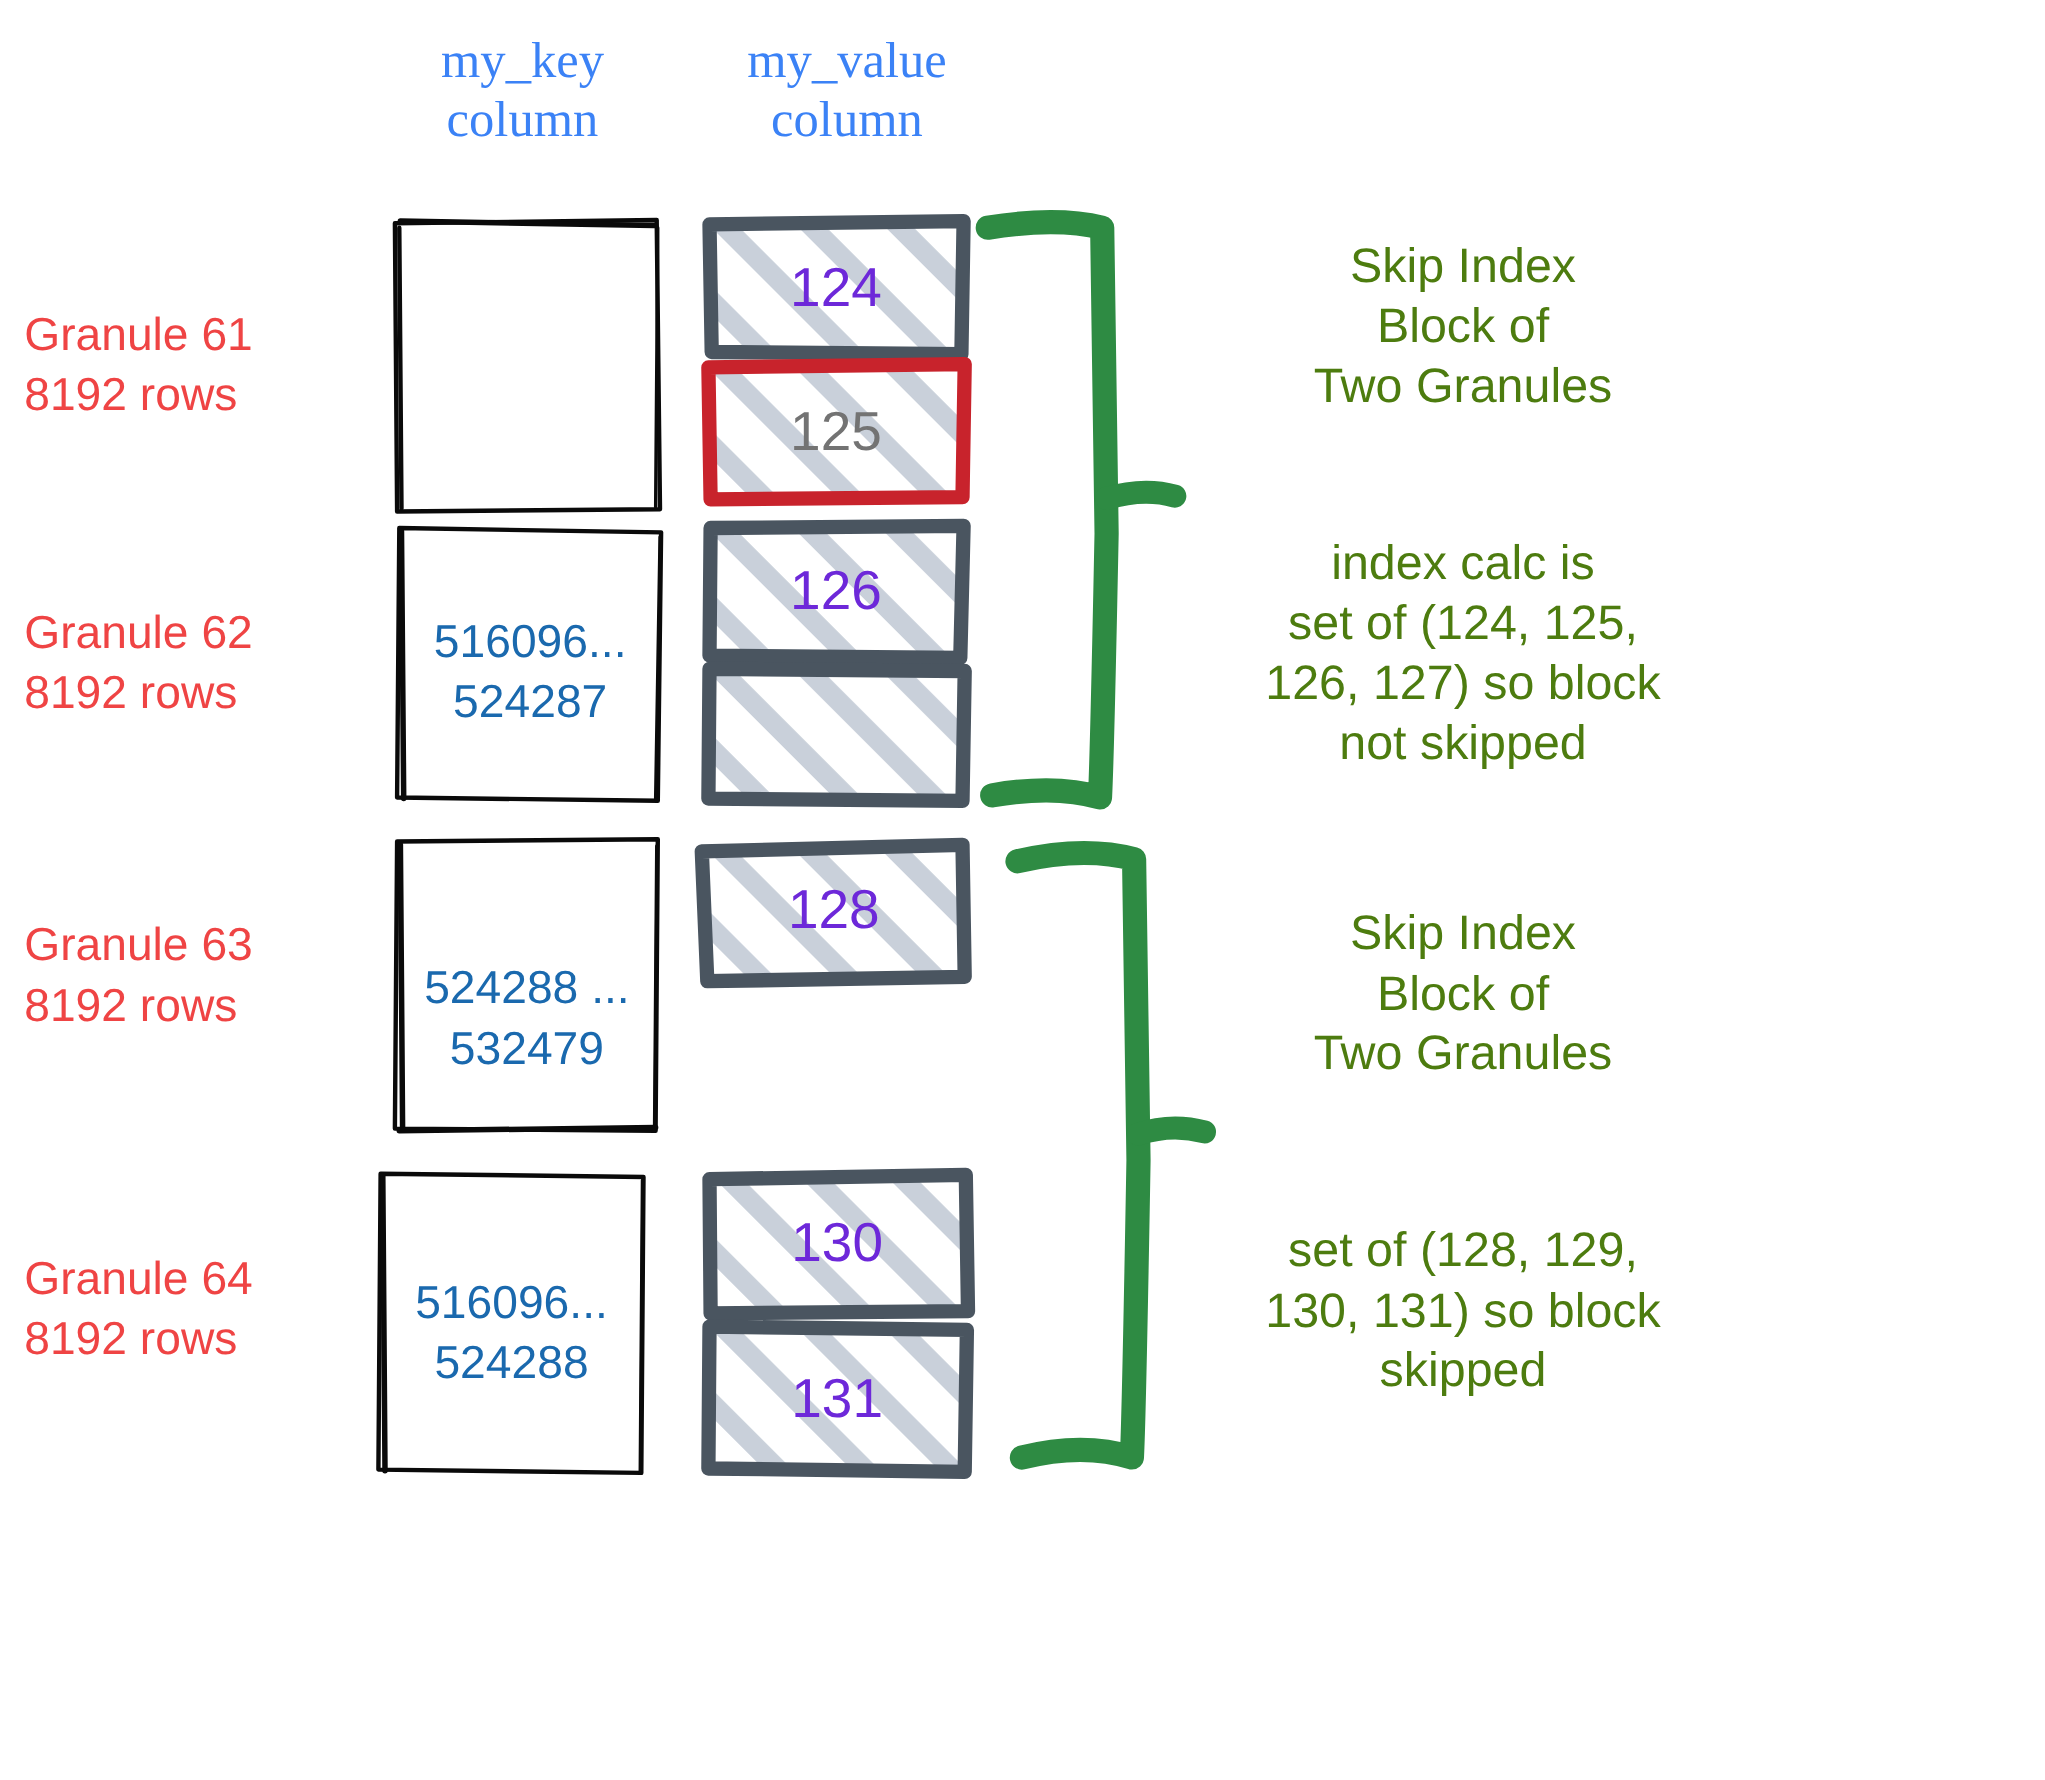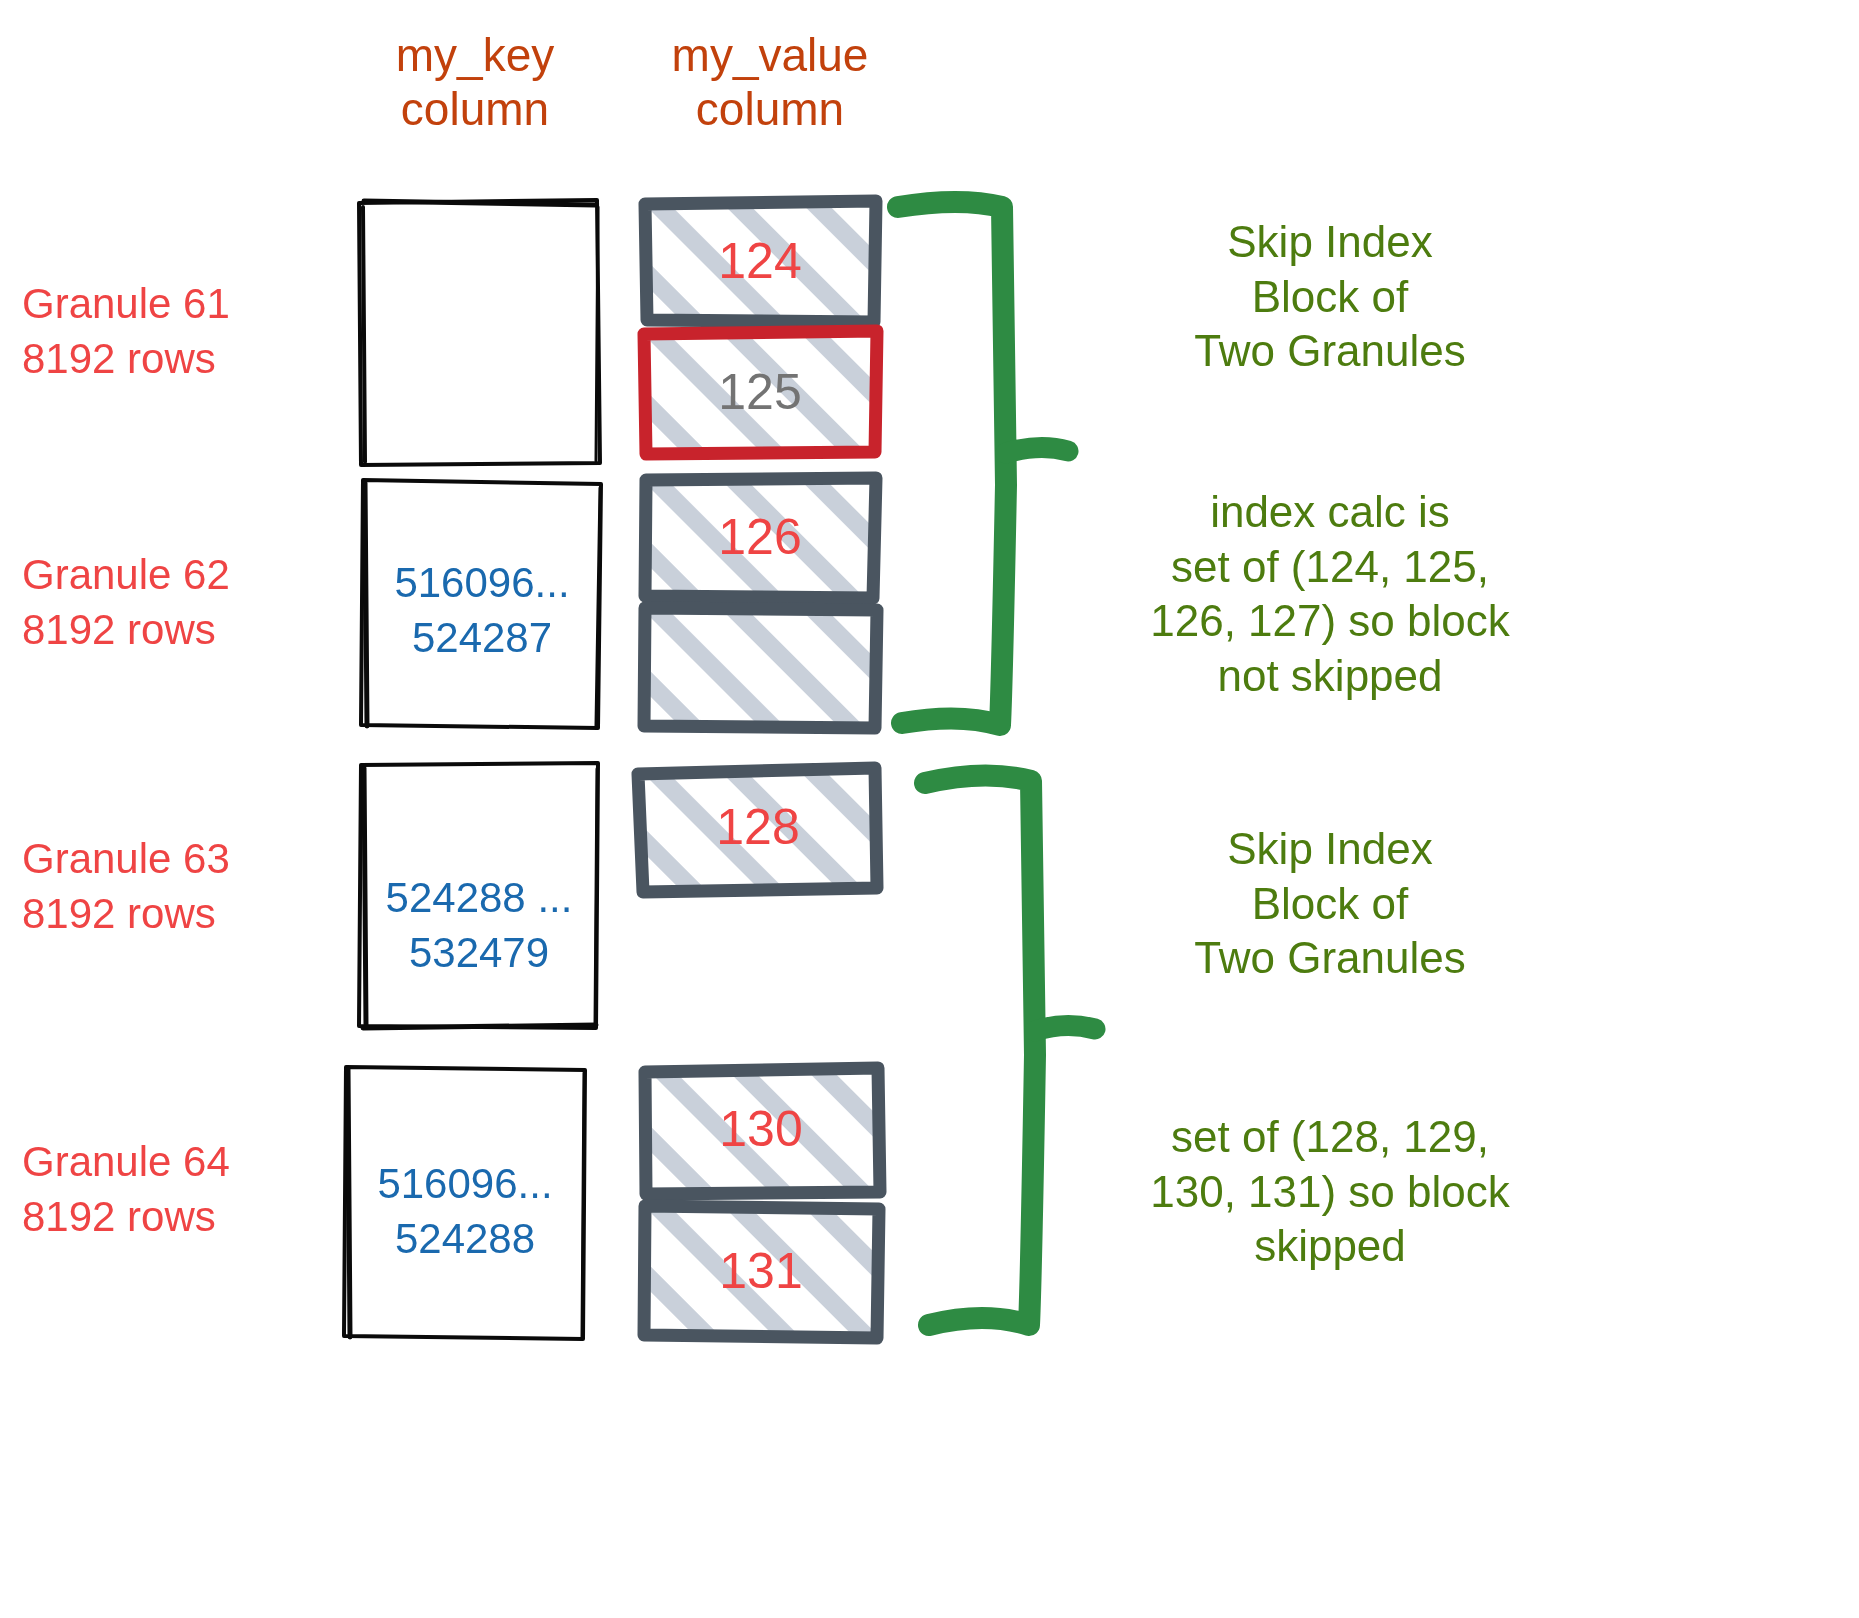--- a/index.html
+++ b/index.html
@@ -19,23 +19,24 @@
     position: absolute;
     inset: 0;
   }
 
   
   .col-header {
     position: absolute;
     text-align: center;
     font-size: 46px;
     line-height: 1.18;
-    color: #c2410c;
+    color: #3b82f6;
     white-space: pre-line;
     font-weight: 400;
+    font-family: Liberation Serif, serif;
   }
   #hdr-key   { left: 335px; top: 28px; width: 280px; }
   #hdr-value { left: 620px; top: 28px; width: 300px; }
 
   
   .granule-label {
     position: absolute;
     left: 22px;
     width: 310px;
     text-align: left;
@@ -65,21 +66,21 @@
   .val-box {
     position: absolute;
     box-sizing: border-box;
   }
   .val-box svg { position: absolute; inset: 0; overflow: visible; }
   .val-text {
     position: absolute;
     left: 0; right: 0;
     text-align: center;
     font-size: 50px;
-    color: #ef4444;
+    color: #6d28d9;
     line-height: 1;
   }
   .val-text.is-red { color: #737373; }
 
   
   .bracket { position: absolute; overflow: visible; }
   .note {
     position: absolute;
     color: #4d7c0f;
     font-size: 44px;

